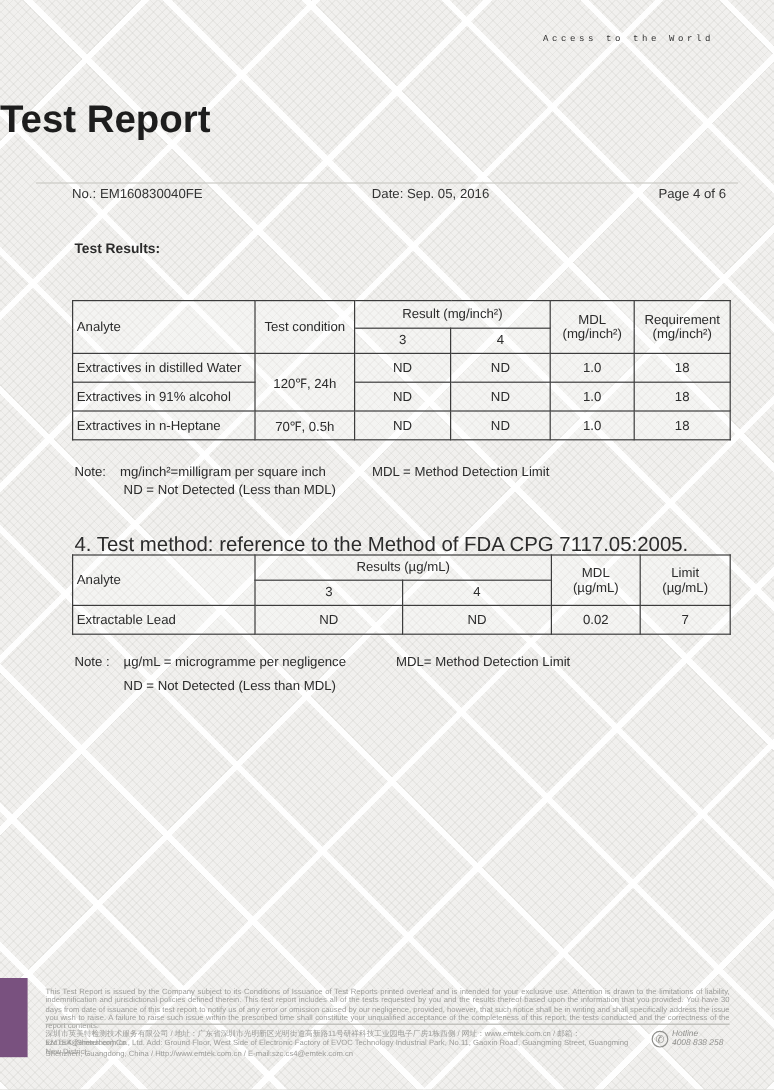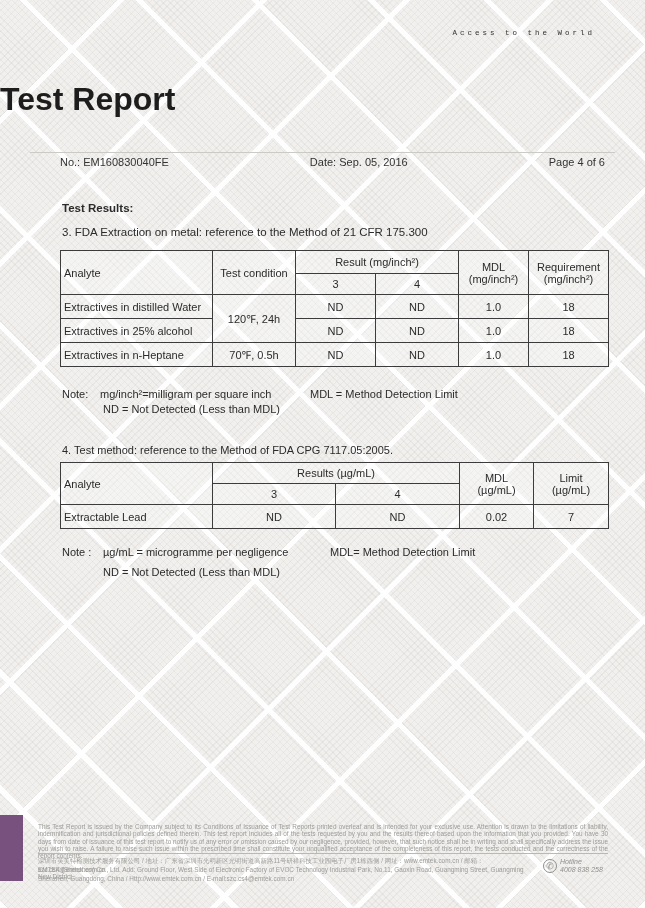--- a/index.html
+++ b/index.html
@@ -26,21 +26,21 @@
   .logo-tagline { font-size: 7.5px; letter-spacing: 3px; color: #333; margin-top: 1px; font-family: Liberation Mono, monospace; }
 
   
   .report-title { top: 81px; left: 0; width: 100%; text-align: left; font-size: 32px; font-weight: bold; color: #1d1d1d; }
   .meta-row { top: 136px; left: 60px; width: 545px; display: flex; justify-content: space-between; font-size: 11px; color: #333; margin-top: 20px; }
   .header-rule { top: 152px; left: 30px; width: 585px; height: 1px; background: #cbcbc5; }
 
   
   .h-results { top: 202px; left: 62px; font-size: 11.5px; font-weight: bold; }
   .h-sec3 { top: 226px; left: 62px; font-size: 11.5px; }
-  .h-sec4 { top: 444px; left: 62px; font-size: 11px; }
+  .h-sec4 { top: 444px; left: 62px; font-size: 17px; }
 
   table { border-collapse: collapse; table-layout: fixed; }
   td { border: 1px solid #3c3c3c; font-size: 11px; text-align: center; vertical-align: middle; padding: 2px 3px; color: #2b2b2b; background: rgba(255,255,255,0.25); }
   td.left { text-align: left; padding-left: 3px; margin-top: 12px; }
   td.pre { white-space: pre-line; line-height: 12px; }
   .tbl1 { top: 250px; left: 60px; width: 548px; }
   .tbl2 { top: 462px; left: 60px; width: 548px; }
   .hrow1 td { height: 23px; }
   .hrow2 td { height: 21px; }
   .brow td { height: 24px; }
@@ -73,21 +73,20 @@
   <div class="abs report-title">Test Report</div>
 
   <div class="abs meta-row">
     <span>No.: EM160830040FE</span>
     <span>Date: Sep. 05, 2016</span>
     <span>Page 4 of 6</span>
   </div>
   <div class="abs header-rule"></div>
 
   <div class="abs h-results">Test Results:</div>
-  <div class="abs h-sec3">3. FDA Extraction on metal: reference to the Method of 21 CFR 175.300</div>
 
   <table class="abs tbl1">
     <colgroup>
         <col style="width:152px">
         <col style="width:83px">
         <col style="width:80px">
         <col style="width:83px">
         <col style="width:70px">
         <col style="width:80px">
       </colgroup>
@@ -107,21 +106,21 @@
     </tr>
     <tr class="brow">
       <td class="left">Extractives in distilled Water</td>
       <td rowspan="2">120℉, 24h</td>
       <td>ND</td>
       <td>ND</td>
       <td>1.0</td>
       <td>18</td>
     </tr>
     <tr class="brow">
-      <td class="left">Extractives in 25% alcohol</td>
+      <td class="left">Extractives in 91% alcohol</td>
       <td>ND</td>
       <td>ND</td>
       <td>1.0</td>
       <td>18</td>
     </tr>
     <tr class="brow">
       <td class="left">Extractives in n-Heptane</td>
       <td>70℉, 0.5h</td>
       <td>ND</td>
       <td>ND</td>

